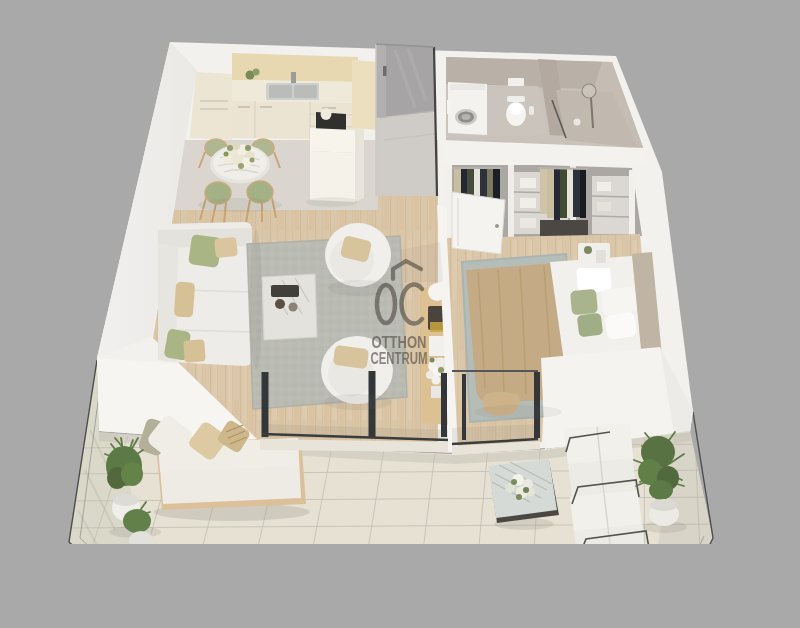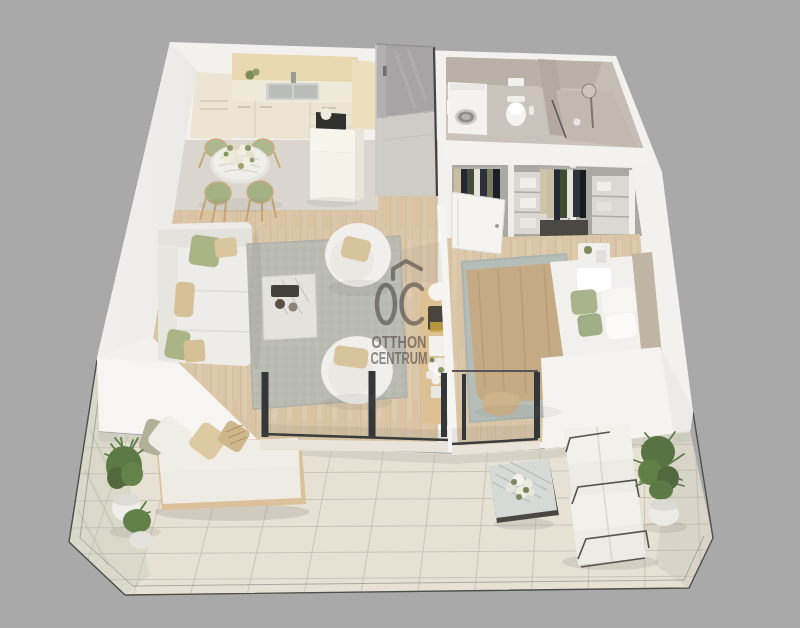--- a/index.html
+++ b/index.html
@@ -1,16 +1,16 @@
 <!DOCTYPE html>
 <html><head>
 <meta charset="utf-8">
 <style>
 html,body{margin:0;padding:0;background:#a9a9a9;}
-#stage{width:800px;height:628px;position:relative;overflow:hidden;}
+#stage{width:800px;height:544px;position:relative;overflow:hidden;}
 svg{display:block;}
 </style>
 </head>
 <body>
 <div id="stage">
 <svg width="800" height="628" viewBox="0 0 800 628" xmlns="http://www.w3.org/2000/svg">
 <defs>
 <linearGradient id="wallL" x1="0" y1="0" x2="1" y2="0">
   <stop offset="0" stop-color="#f1f0ee"></stop>
   <stop offset="1" stop-color="#eae9e6"></stop>

